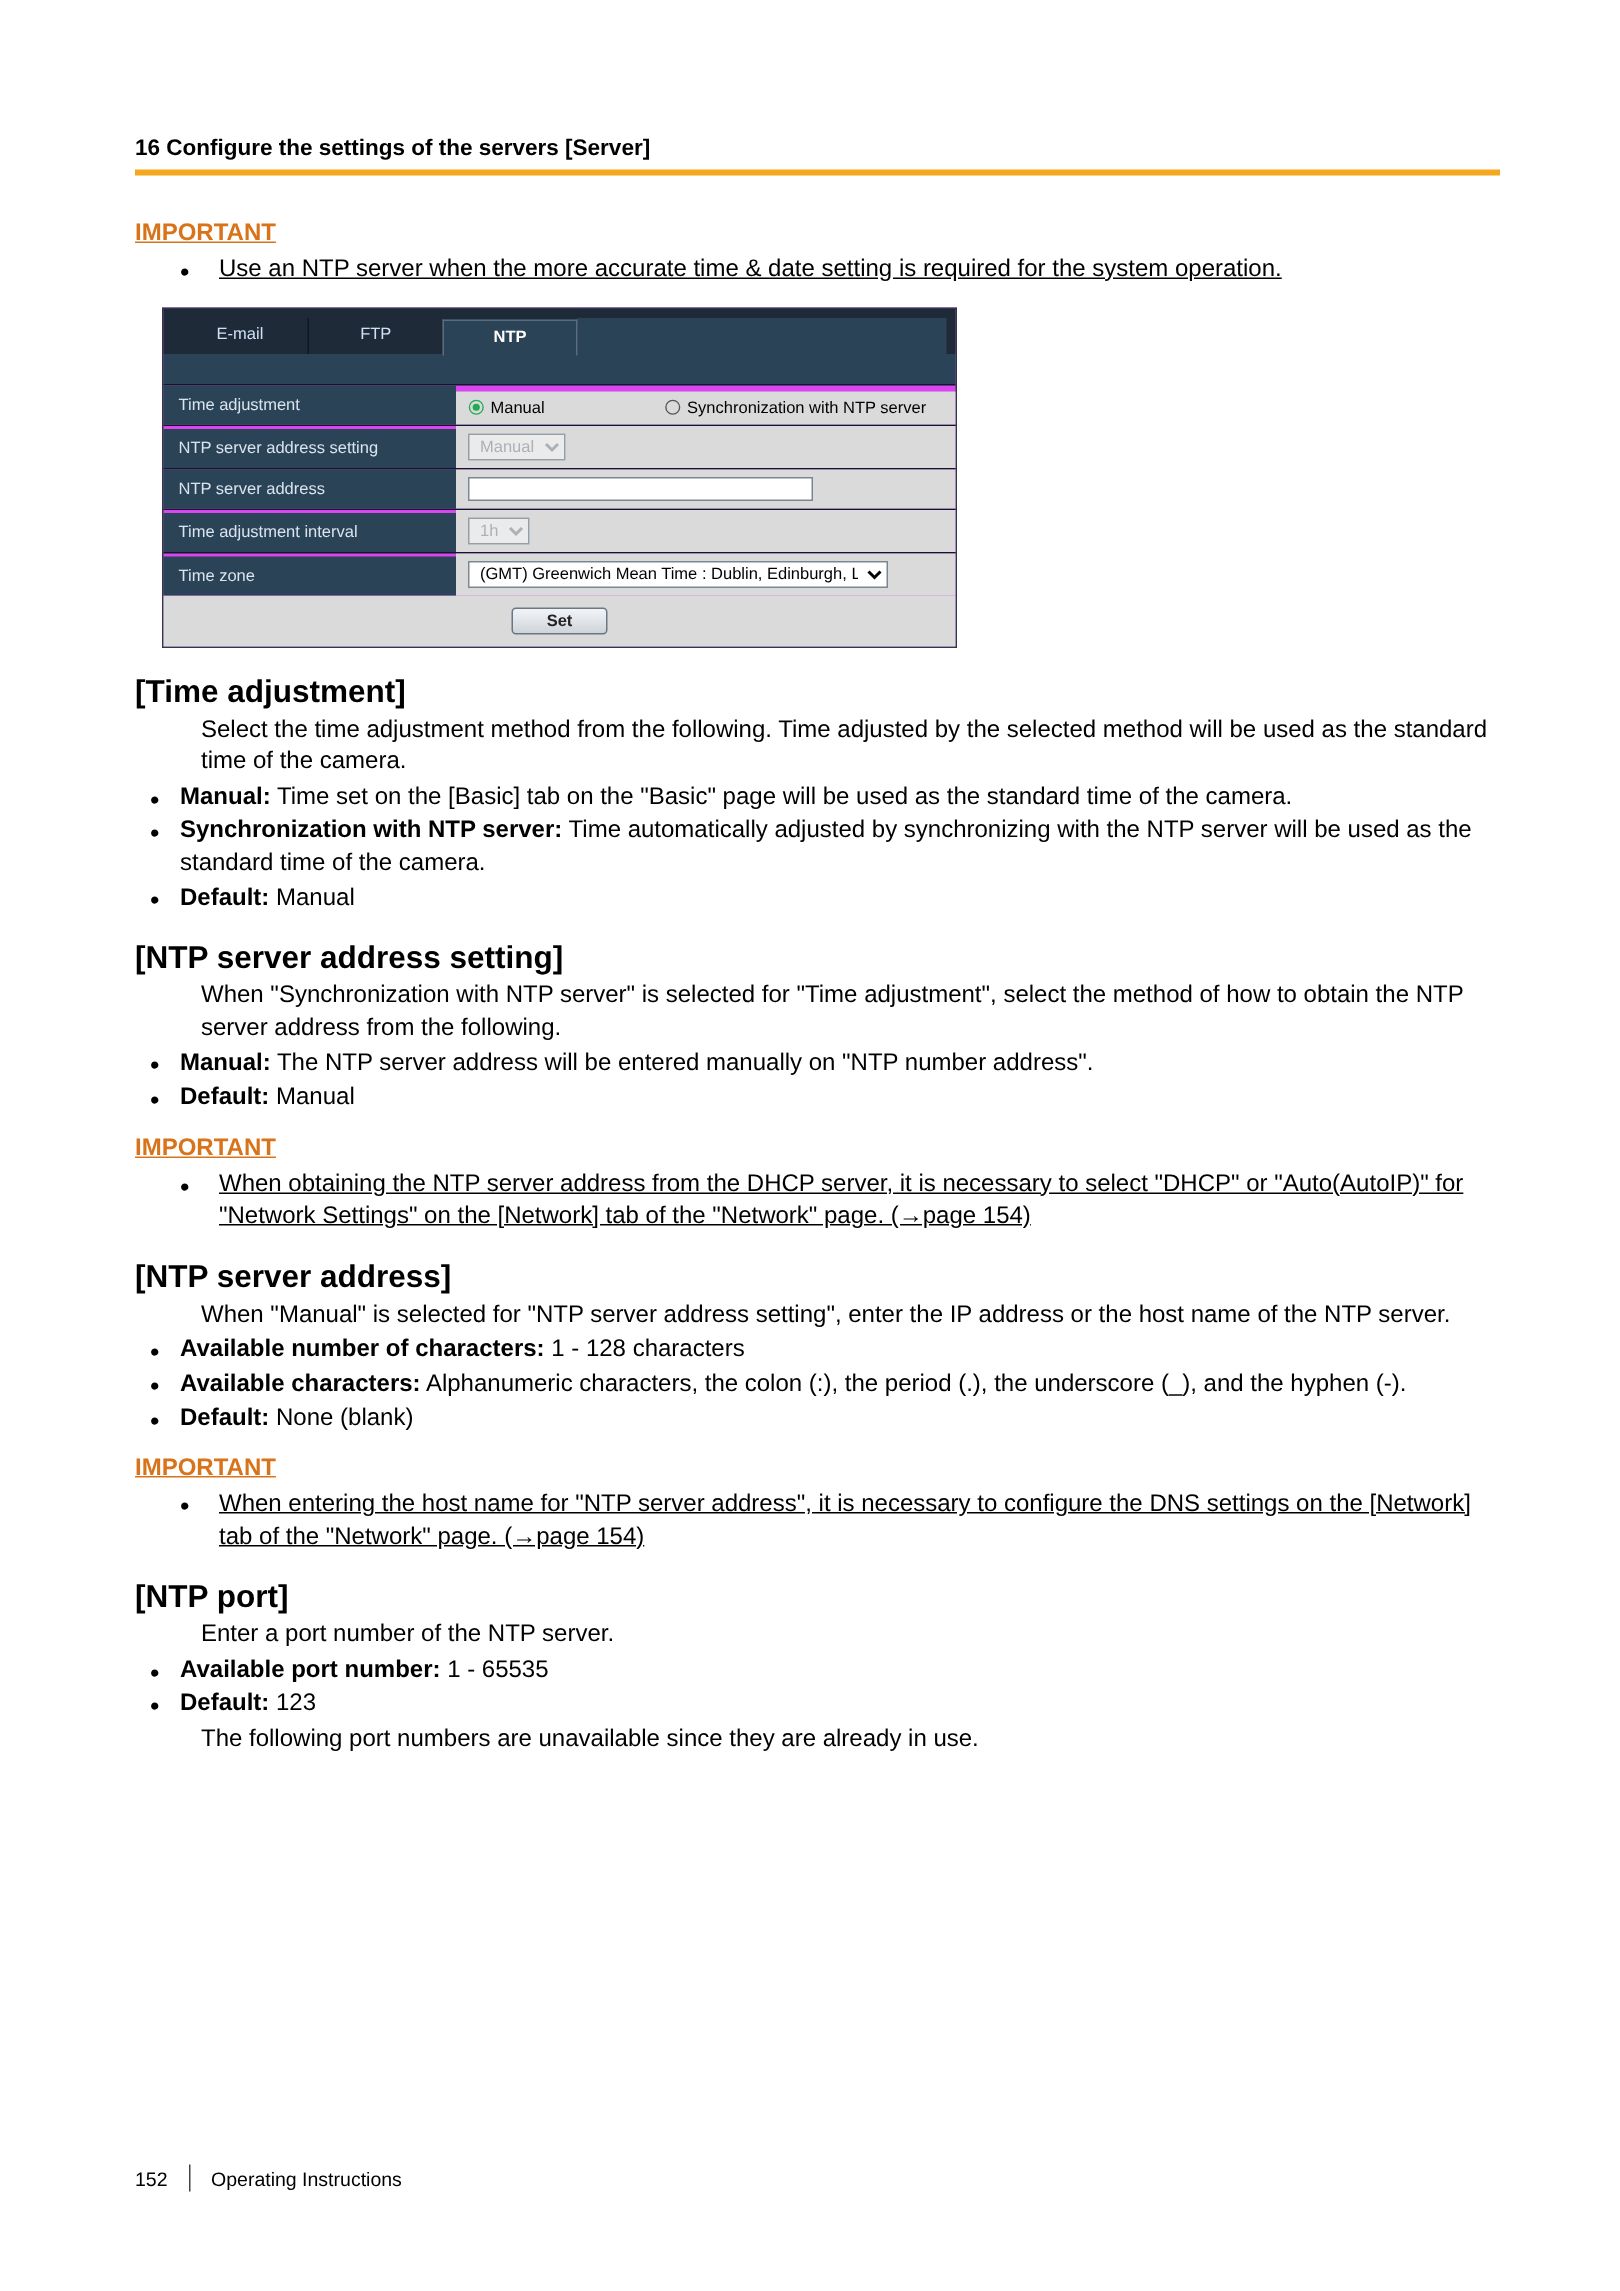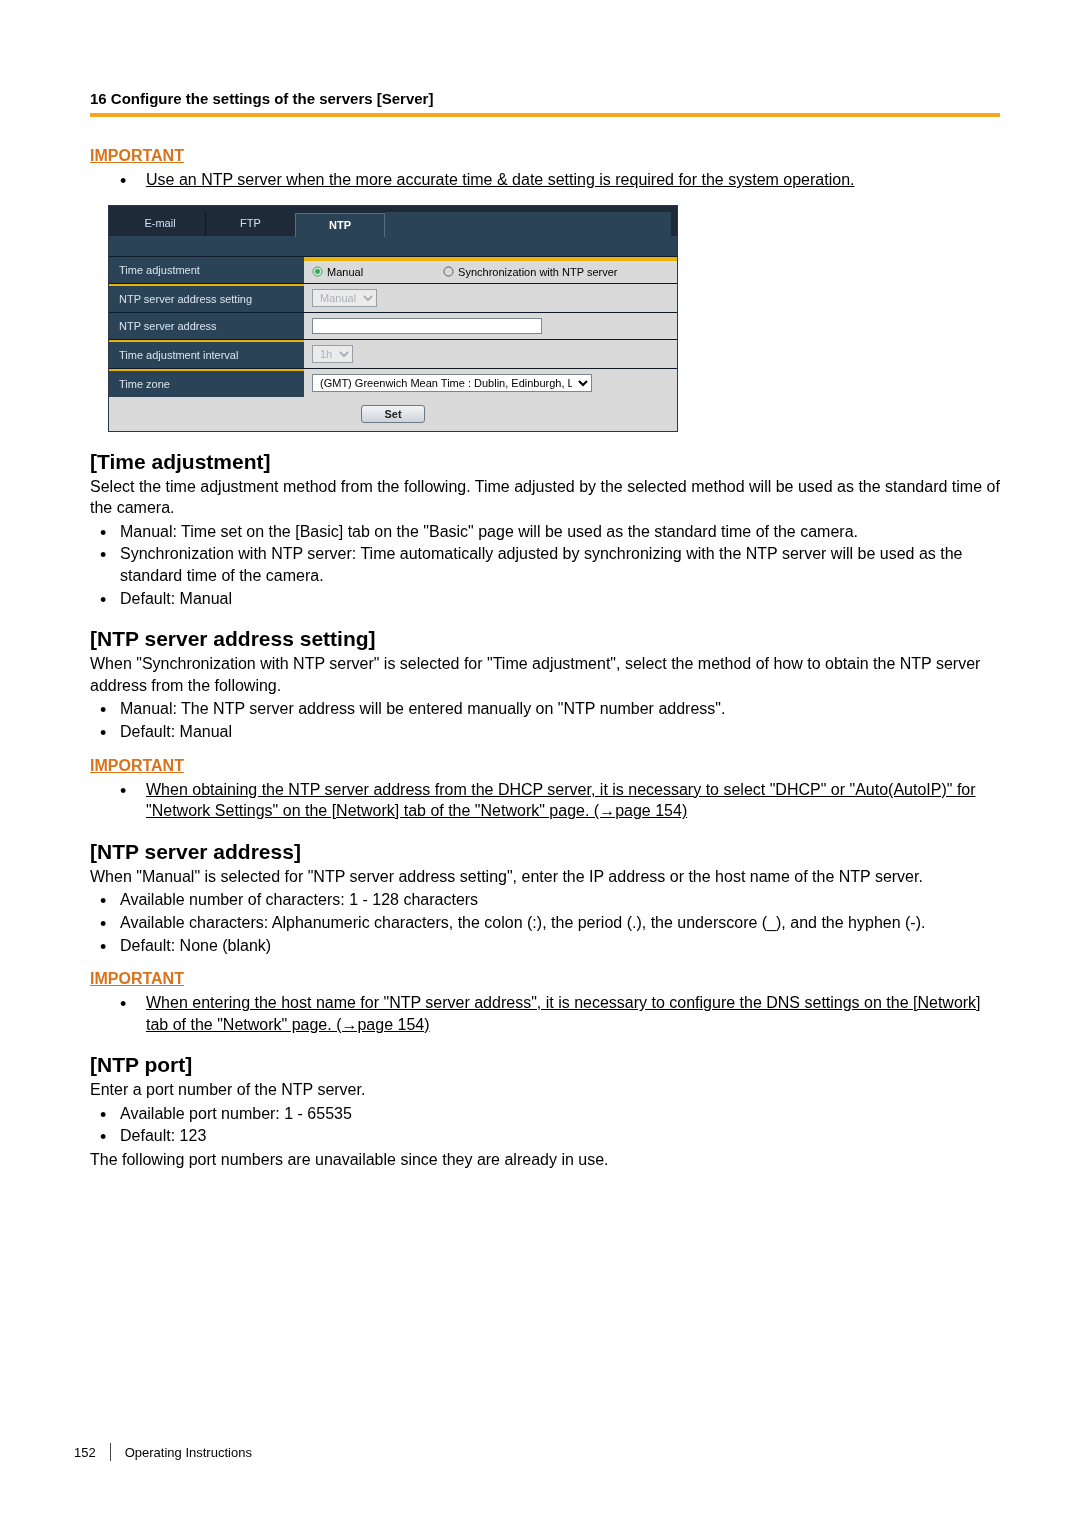--- a/index.html
+++ b/index.html
@@ -34,29 +34,29 @@
   ul.note li { position: relative; font-size: 16px; line-height: 1.35; text-decoration: underline; }
   ul.note li::before {
     content: "•"; position: absolute; left: -26px; top: 0; font-size: 18px;
   }
   ul.dots { list-style: none; padding-left: 30px; margin-top: 2px; }
   ul.dots li { position: relative; font-size: 16px; line-height: 1.35; margin: 1px 0; }
   ul.dots li::before {
     content: "•"; position: absolute; left: -20px; top: 0; font-size: 18px;
   }
   .section-h { font-weight: bold; font-size: 21px; margin-top: 18px; }
-  .para { font-size: 16px; line-height: 1.35; margin-top: 2px; }
-  .bold { font-weight: normal; }
+  .para { font-size: 16px; line-height: 1.35; margin-top: 2px; margin-left: 44px; }
+  .bold { font-weight: bold; }
 
   
   .panel {
-    width: 570px;
+    width: 530px;
     margin: 14px 0 18px 18px;
     border: 1px solid #2b3848;
-    background: #eab308;
+    background: #d946ef;
     font-size: 11px;
     color: #e8eef6;
   }
   .tabs {
     display: flex;
     background: #1f2a38;
     padding: 6px 6px 0 6px;
     gap: 0;
   }
   .tab {
@@ -130,21 +130,21 @@
     background: linear-gradient(#f2f4f7, #cfd4da);
     padding: 2px 22px;
     font-size: 11px;
     border-radius: 3px;
     font-weight: bold;
     color: #222;
   }
 
   .footer {
     position: absolute;
-    left: 74px;
+    left: 90px;
     bottom: 66px;
     font-size: 13px;
     color: #000;
     display: flex;
     align-items: center;
     gap: 14px;
   }
   .footer .divider { width: 1px; height: 18px; background: #444; display:inline-block; }
 </style>
 </head>

